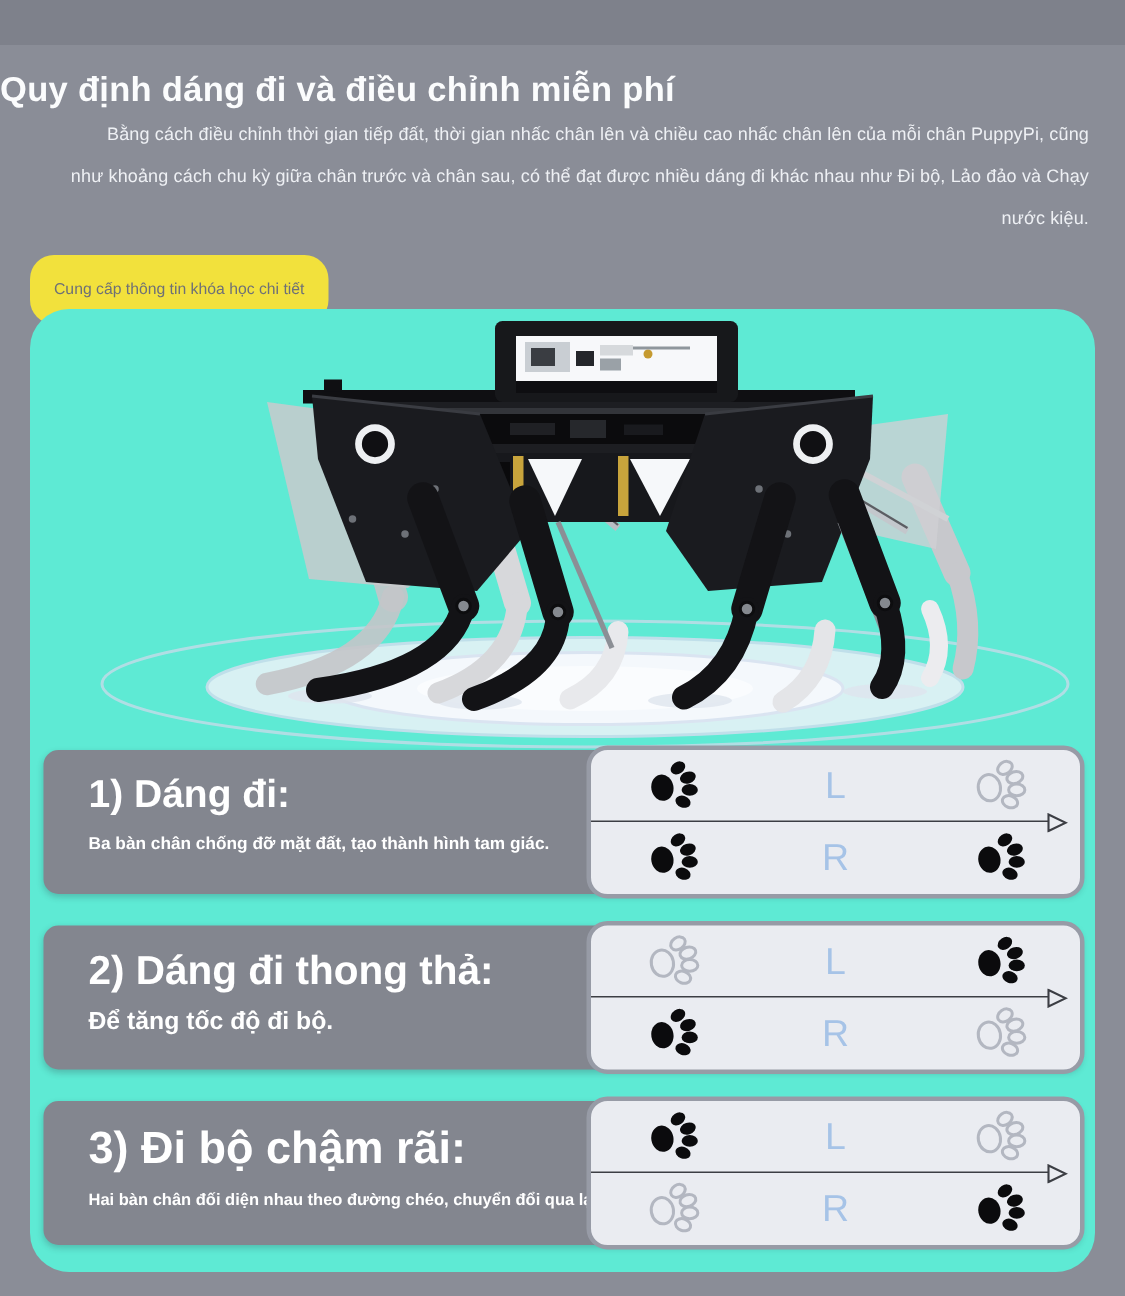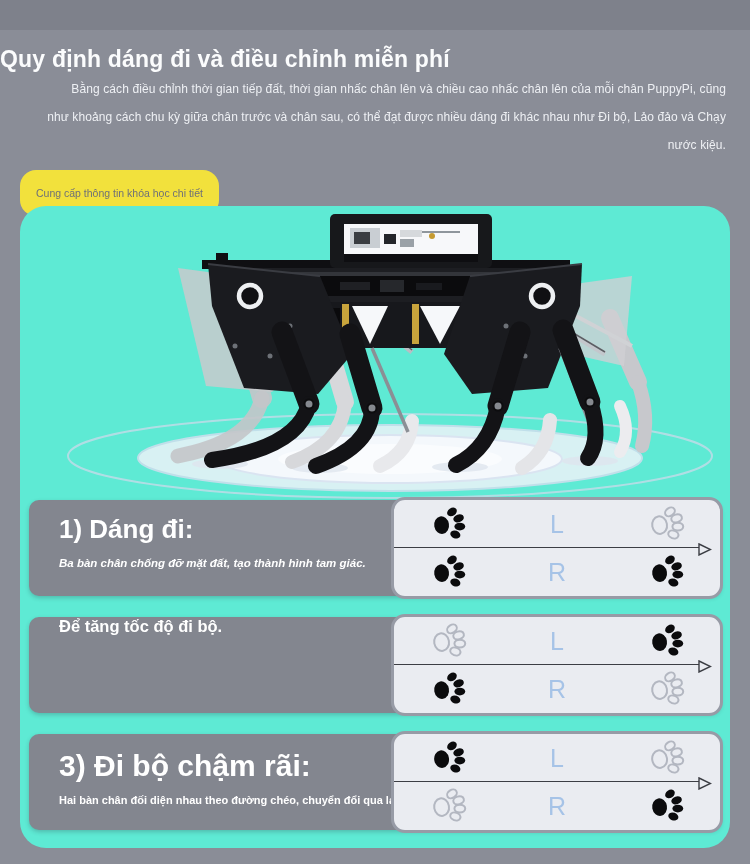--- a/index.html
+++ b/index.html
@@ -32,21 +32,21 @@
     position:relative;height:96px;margin-bottom:21px;
     background:#83868f;border-radius:10px;
     box-shadow:0 2px 4px rgba(45,47,58,.25);
     padding-left:30px;box-sizing:border-box;color:#ffffff;
   }
   .gait-heading{margin:0;padding-top:15px;font-weight:700;line-height:1.15;}
   .h-size-1{font-size:26px;}
   .h-size-2{font-size:27px;}
   .h-size-3{font-size:30px;}
   .gait-subtitle{margin:0;font-weight:600;}
-  .sub-sm{margin-top:12px;font-size:11.5px;font-style:italic;}
+  .sub-sm{margin-top:12px;font-size:11.5px;}
   .sub-md{margin-top:9px;font-size:16.5px;}
   .sub-xs{margin-top:10px;font-size:11px;}
   .paw-panel{
     position:absolute;top:-3px;bottom:-3px;right:-2px;width:332px;
     background:#eaecf1;border:3px solid #979ba6;border-radius:14px;
     box-sizing:border-box;
   }
   .paw-row{
     height:50%;display:grid;grid-template-columns:repeat(3,1fr);
     align-items:center;justify-items:center;
@@ -229,20 +229,21 @@
           <span class="paw" data-variant="filled">
               <svg viewBox="0 0 40 40">
                 <use href="#pawshape"></use>
               </svg>
             </span>
         </div>
       </div>
     </div>
 
     <div class="gait-section">
+      <h2 class="gait-heading h-size-2">2) Dáng đi thong thả:</h2>
       <p class="gait-subtitle sub-md">Để tăng tốc độ đi bộ.</p>
       <div class="paw-panel">
         <div class="paw-row">
           <span class="paw" data-variant="outline">
               <svg viewBox="0 0 40 40">
                 <use href="#pawshape"></use>
               </svg>
             </span>
           <span class="leg-label">L</span>
           <span class="paw" data-variant="filled">

